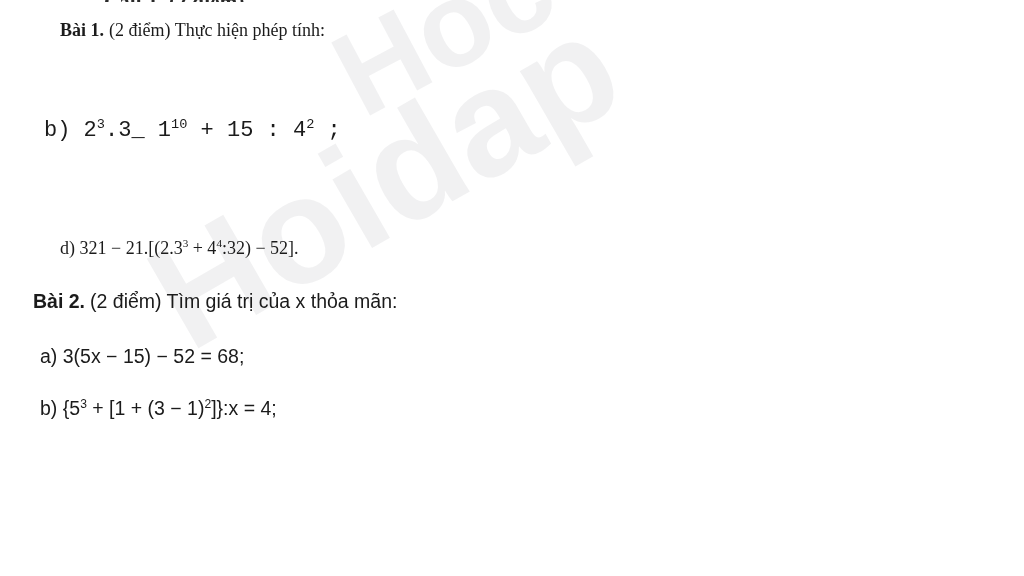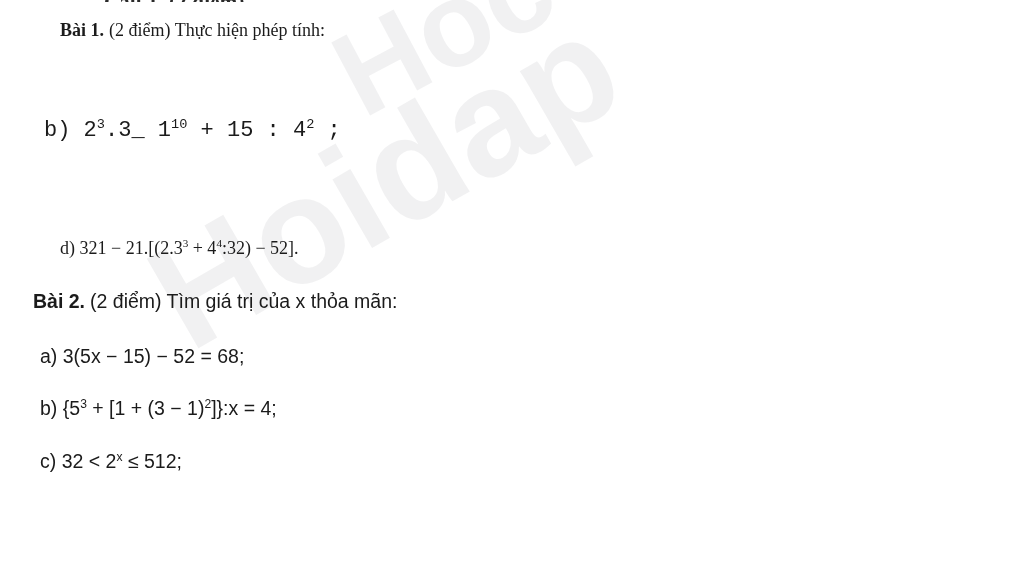--- a/index.html
+++ b/index.html
@@ -114,18 +114,15 @@
   </div>
 
   <div class="line sans" style="top:345px; left:40px;">
     <span>a) 3(5x − 15) − 52 = 68;</span>
   </div>
 
   <div class="line sans" style="top:397px; left:40px;">
     <span>b) {5</span><sup>3</sup><span> + [1 + (3 − 1)</span><sup>2</sup><span>]}:x = 4;</span>
   </div>
 
-  <div class="line sans" style="top:450px; left:40px;">
-    <span>c) 32 &lt; 2</span><sup>x</sup><span> ≤  512;</span>
-  </div>
 
 
 </div>
 
 </body></html>

